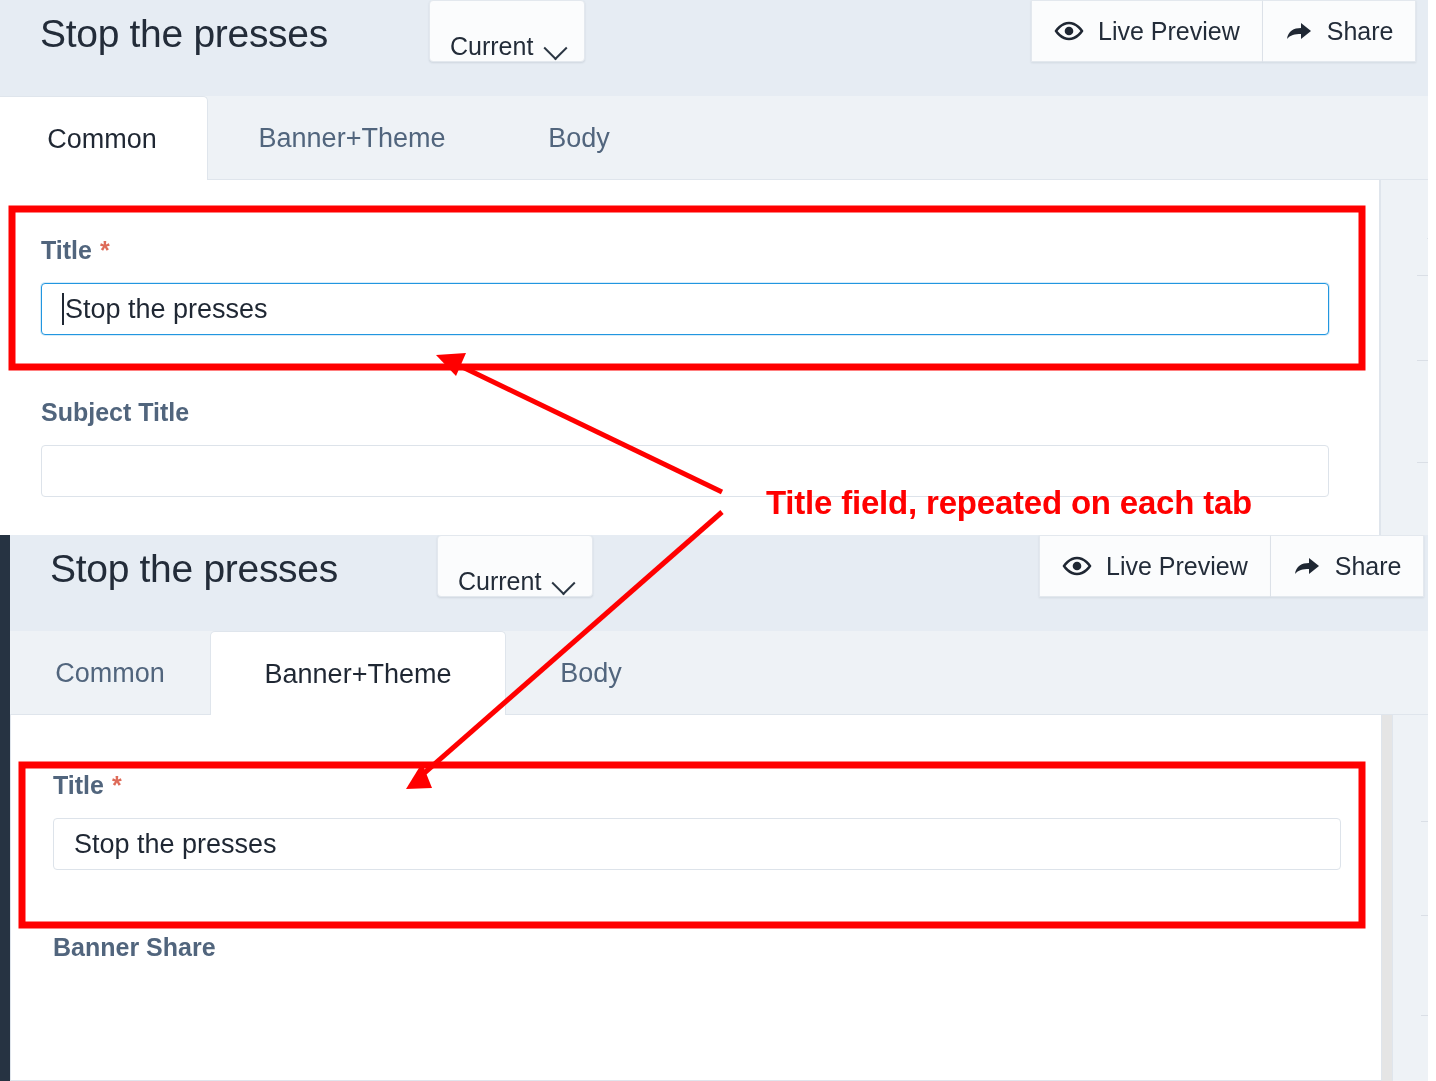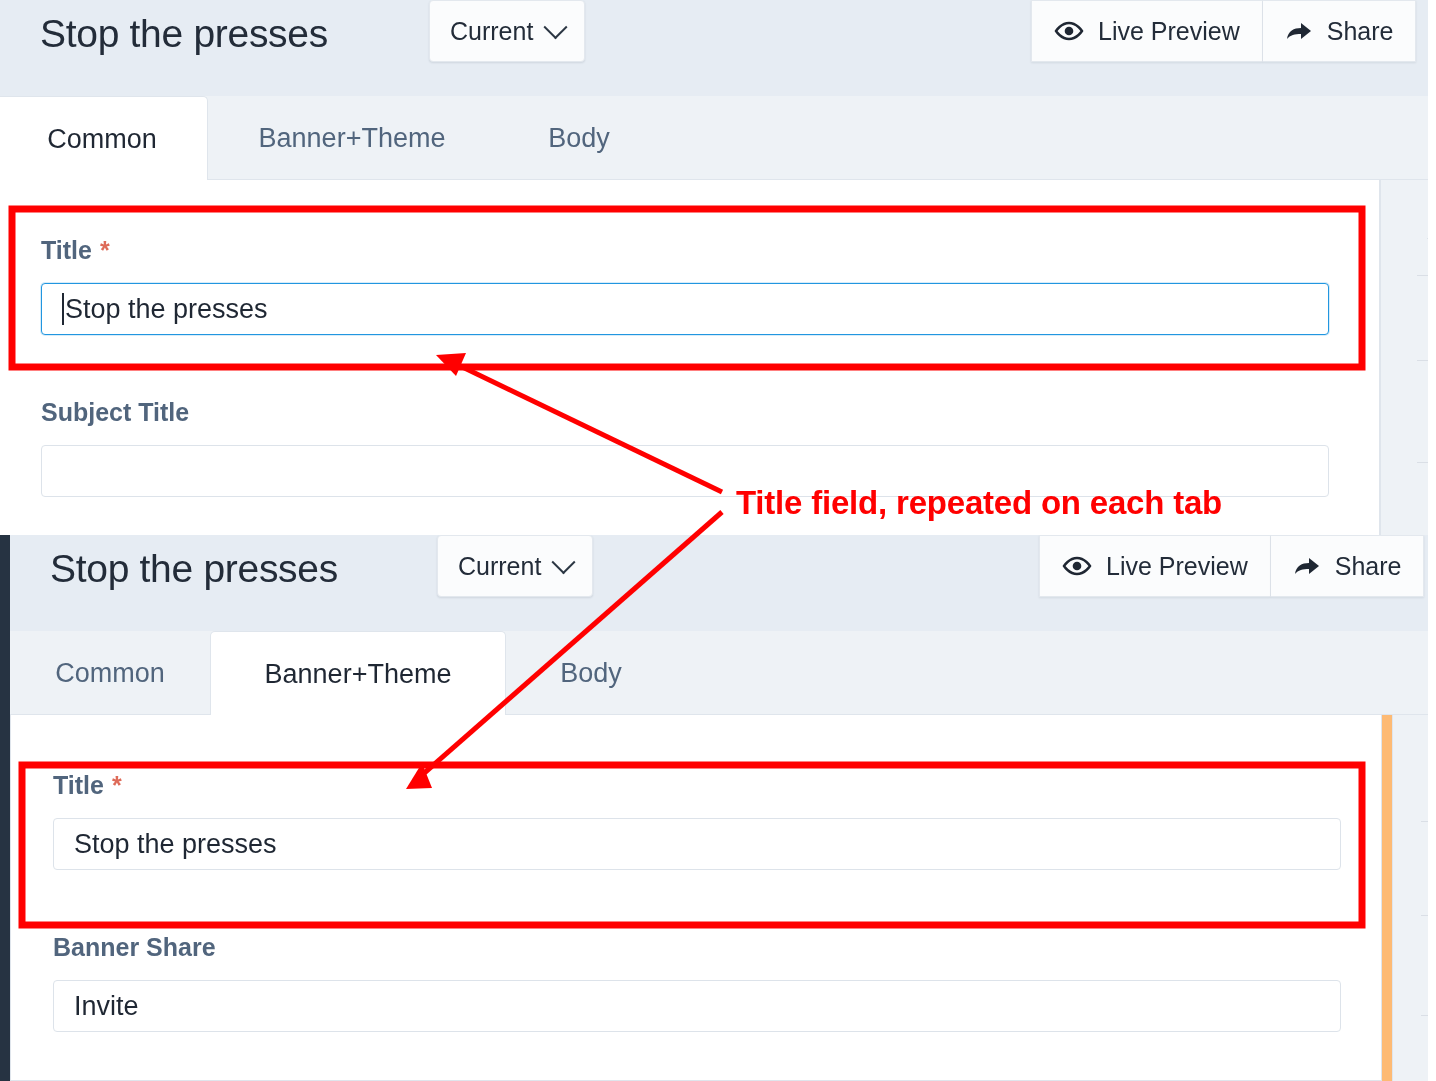--- a/index.html
+++ b/index.html
@@ -54,21 +54,21 @@
     white-space: nowrap;
     line-height: 1;
   }
 
   .version-select {
     background: #fbfcfd;
     border: 1px solid #e3e8ee;
     border-radius: 4px;
     box-shadow: 0 1px 2px rgba(40,55,75,0.12);
     display: flex;
-    align-items: center;
+    align-items: flex-end;
     gap: 14px;
     padding: 0 20px;
     height: 62px;
     box-sizing: border-box;
     font-size: 25px;
     color: #232c39;
     white-space: nowrap;
   }
   .chev {
     display: inline-block;
@@ -133,21 +133,21 @@
     border-top-left-radius: 5px;
     border-top-right-radius: 5px;
     height: 85px;
   }
 
   
   .form-area {
     position: absolute;
     left: 0;
     right: 0;
-    background: #fdba74;
+    background: #e5e5e5;
   }
   .form-card {
     position: absolute;
     background: #ffffff;
     border: 1px solid #dfe5ec;
     border-top: none;
     box-sizing: border-box;
   }
 
   .field-label {
@@ -351,23 +351,20 @@
       <div class="field-label" style="left:42px; top:56px;">
         <span>Title</span><span class="req-star">*</span>
       </div>
       <div class="text-input" style="left:42px; top:103px; width:1288px; height:52px;">
         <span>Stop the presses</span>
       </div>
 
       <div class="field-label" style="left:42px; top:218px;">
         <span>Banner Share</span>
       </div>
-      <div class="text-input" style="left:42px; top:265px; width:1288px; height:52px;">
-        <span>Invite</span>
-      </div>
     </div>
 
     <div class="right-rail" style="left:1382px; width:54px; top:0; bottom:0;">
       <div class="rail-item" style="left:38px; top:48px;">S</div>
       <div class="rail-divider" style="left:28px; top:106px; width:40px;"></div>
       <div class="rail-item" style="left:38px; top:145px;">P</div>
       <div class="rail-divider" style="left:28px; top:200px; width:40px;"></div>
       <div class="rail-item" style="left:38px; top:243px;">E</div>
       <div class="rail-divider" style="left:28px; top:300px; width:40px;"></div>
       <div class="rail-item" style="left:38px; top:345px;">E</div>
@@ -382,14 +379,14 @@
 
     <rect x="22" y="765" width="1340" height="160" fill="none" stroke="#ff0000" stroke-width="7"></rect>
 
     <line x1="722" y1="492" x2="452" y2="362" stroke="#ff0000" stroke-width="5"></line>
     <polygon points="436,355 466,353 456,376" fill="#ff0000"></polygon>
 
     <line x1="722" y1="512" x2="422" y2="775" stroke="#ff0000" stroke-width="5"></line>
     <polygon points="406,789 422,763 432,788" fill="#ff0000"></polygon>
   </svg>
 
-  <div class="anno-text" style="left:736px; top:484px;">Title field, repeated on each tab</div>
+  <div class="anno-text" style="left:766px; top:484px;">Title field, repeated on each tab</div>
 </div>
 
 </body></html>

